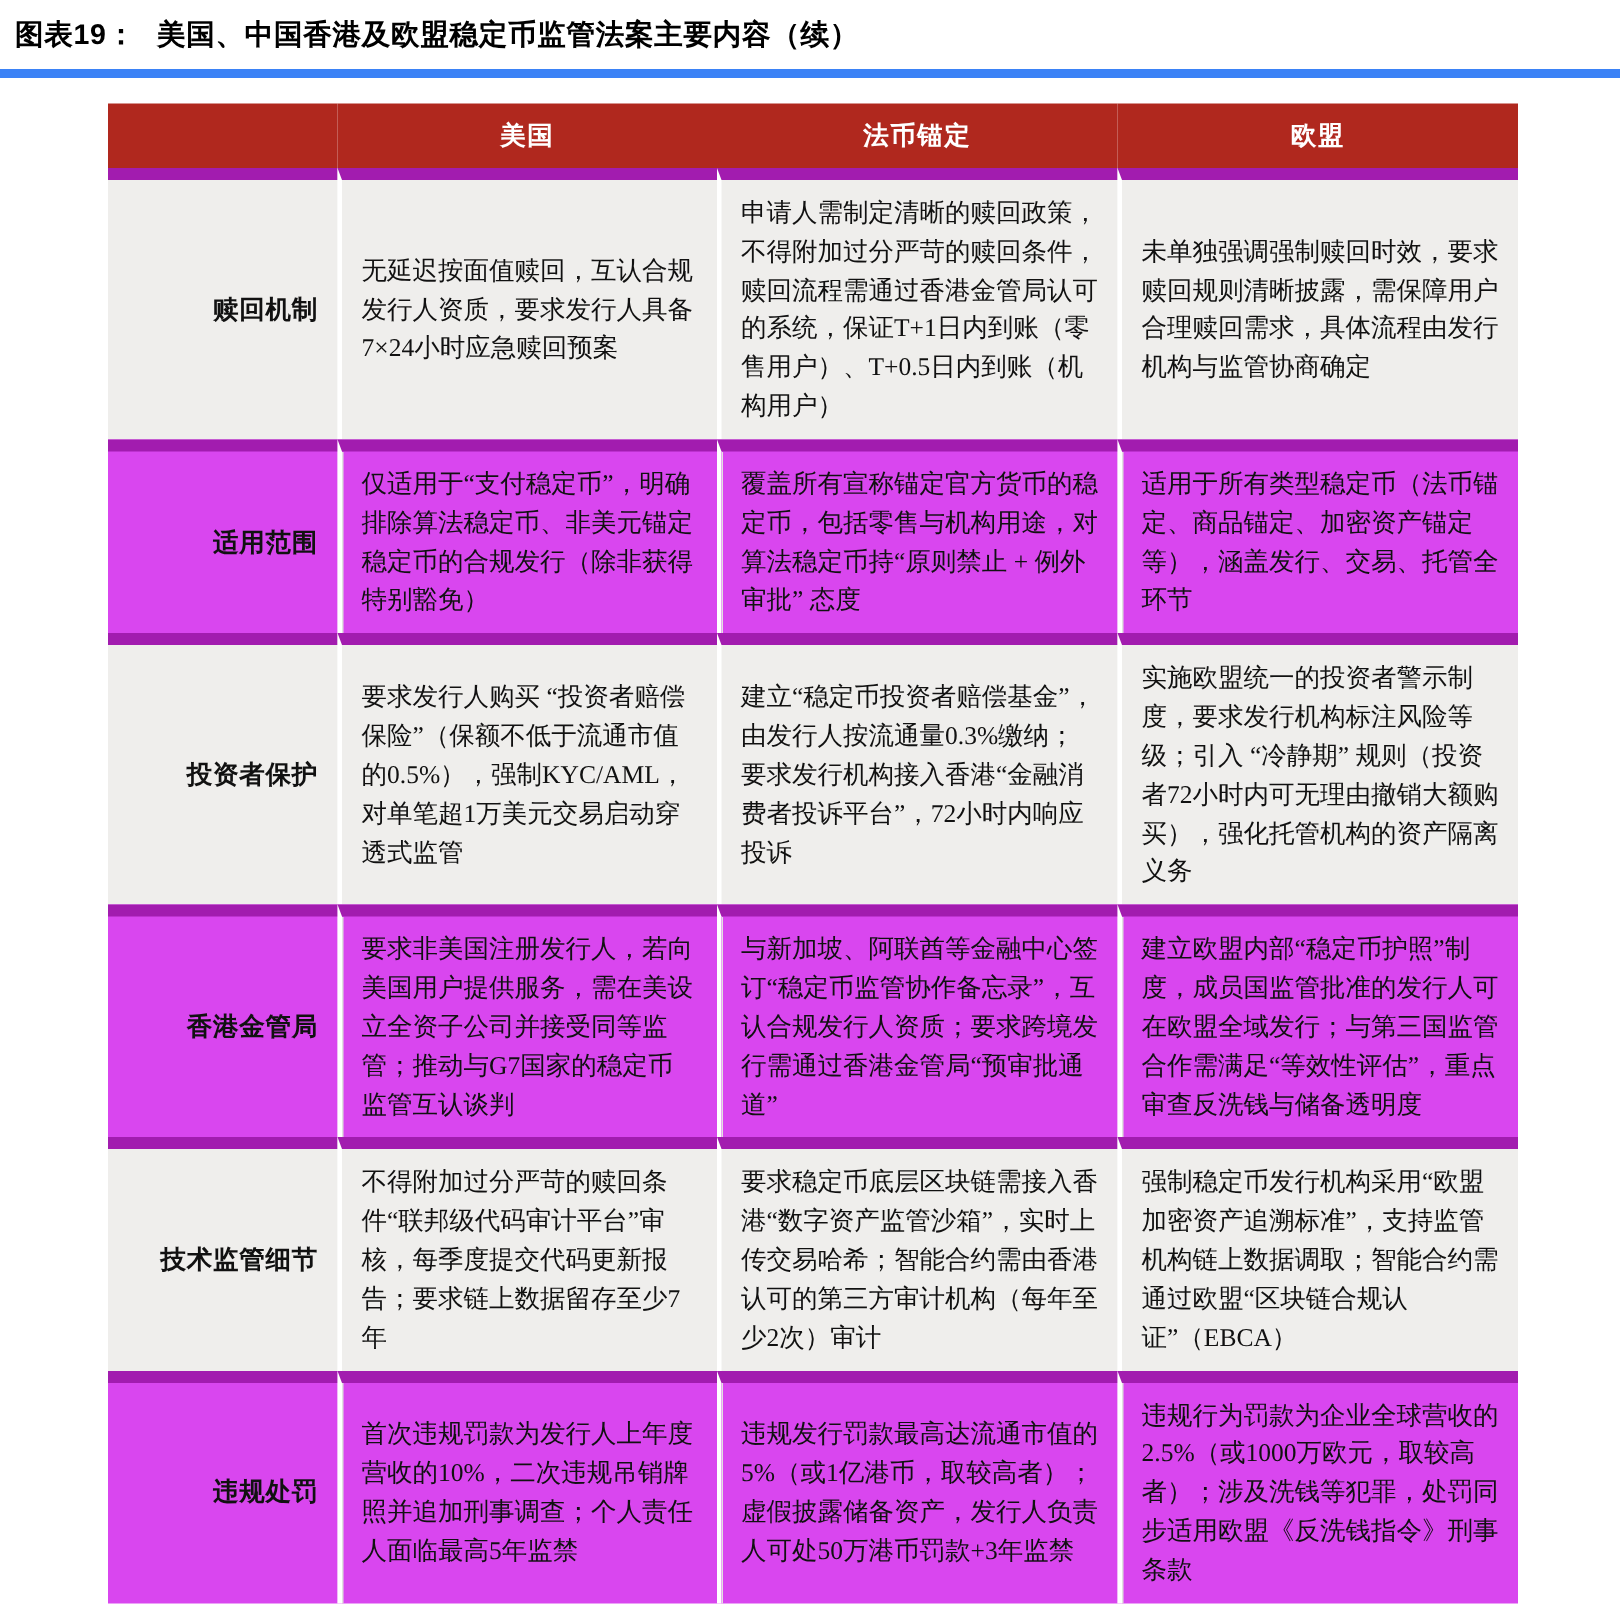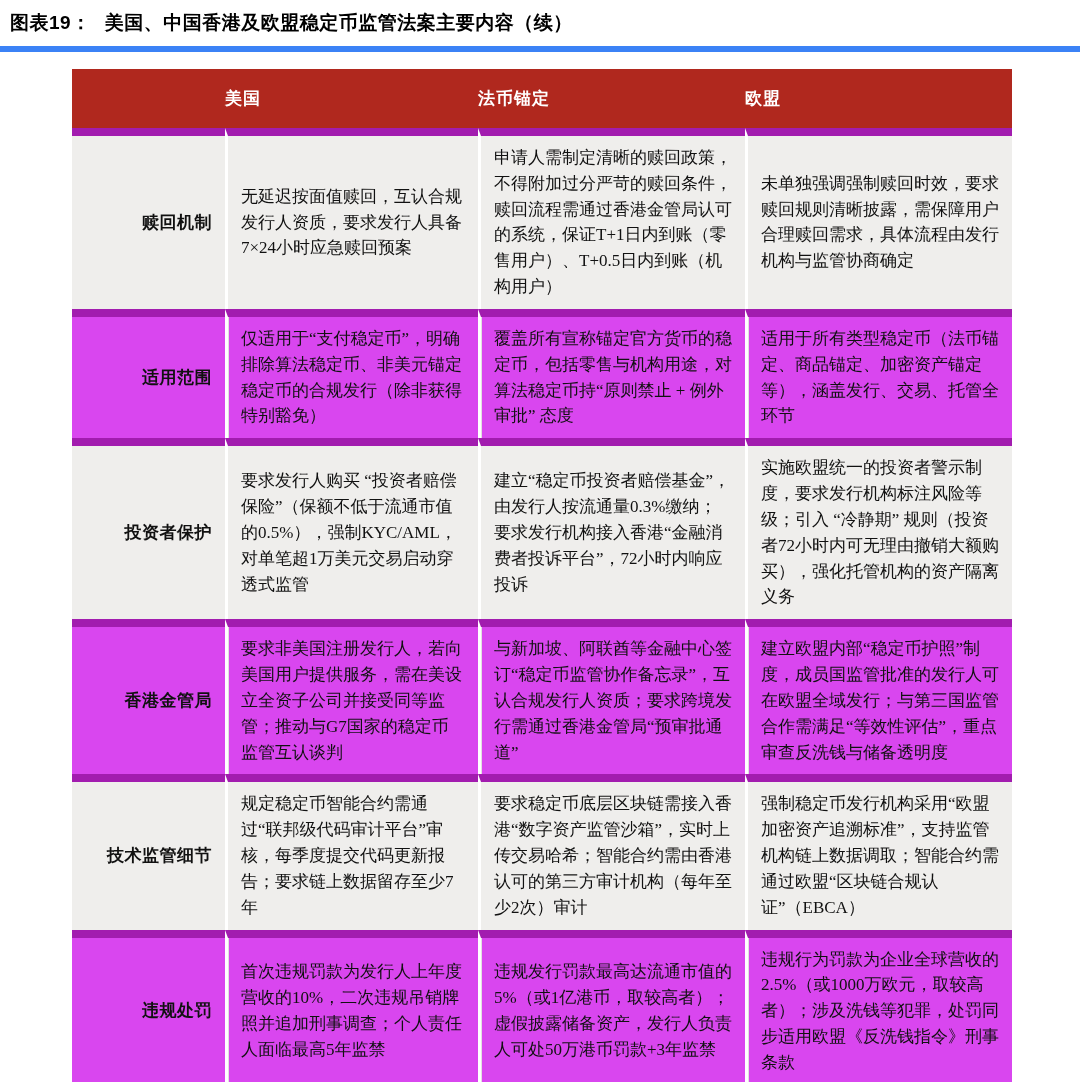--- a/index.html
+++ b/index.html
@@ -33,22 +33,22 @@
     width: 940px;
     border-collapse: separate;
     border-spacing: 0;
     table-layout: fixed;
   }
   .reg-table th {
     background: #B0281E;
     color: #ffffff;
     font-weight: bold;
     font-size: 17px;
-    height: 59px;
-    text-align: left;
+    height: 43px;
+    text-align: center;
     vertical-align: middle;
     letter-spacing: 1px;
   }
   .reg-table td {
     vertical-align: middle;
     font-size: 17px;
     line-height: 1.52;
     padding: 9px 13px;
     border-top: 8px solid #a21caf;
     text-align: left;
@@ -120,21 +120,21 @@
           <td>实施欧盟统一的投资者警示制度，要求发行机构标注风险等级；引入 “冷静期” 规则（投资者72小时内可无理由撤销大额购买），强化托管机构的资产隔离义务</td>
         </tr>
         <tr class="even">
           <td class="label">香港金管局</td>
           <td>要求非美国注册发行人，若向美国用户提供服务，需在美设立全资子公司并接受同等监管；推动与G7国家的稳定币监管互认谈判</td>
           <td>与新加坡、阿联酋等金融中心签订“稳定币监管协作备忘录”，互认合规发行人资质；要求跨境发行需通过香港金管局“预审批通道”</td>
           <td>建立欧盟内部“稳定币护照”制度，成员国监管批准的发行人可在欧盟全域发行；与第三国监管合作需满足“等效性评估”，重点审查反洗钱与储备透明度</td>
         </tr>
         <tr class="odd">
           <td class="label">技术监管细节</td>
-          <td>规定稳定币智能合约需通过“联邦级代码审计平台”审核，每季度提交代码更新报告；要求链上数据留存至少7年</td>
+          <td>不得附加过分严苛的赎回条件“联邦级代码审计平台”审核，每季度提交代码更新报告；要求链上数据留存至少7年</td>
           <td>要求稳定币底层区块链需接入香港“数字资产监管沙箱”，实时上传交易哈希；智能合约需由香港认可的第三方审计机构（每年至少2次）审计</td>
           <td>强制稳定币发行机构采用“欧盟加密资产追溯标准”，支持监管机构链上数据调取；智能合约需通过欧盟“区块链合规认证”（EBCA）</td>
         </tr>
         <tr class="even">
           <td class="label">违规处罚</td>
           <td>首次违规罚款为发行人上年度营收的10%，二次违规吊销牌照并追加刑事调查；个人责任人面临最高5年监禁</td>
           <td>违规发行罚款最高达流通市值的5%（或1亿港币，取较高者）；虚假披露储备资产，发行人负责人可处50万港币罚款+3年监禁</td>
           <td>违规行为罚款为企业全球营收的2.5%（或1000万欧元，取较高者）；涉及洗钱等犯罪，处罚同步适用欧盟《反洗钱指令》刑事条款</td>
         </tr>
       </tbody>

